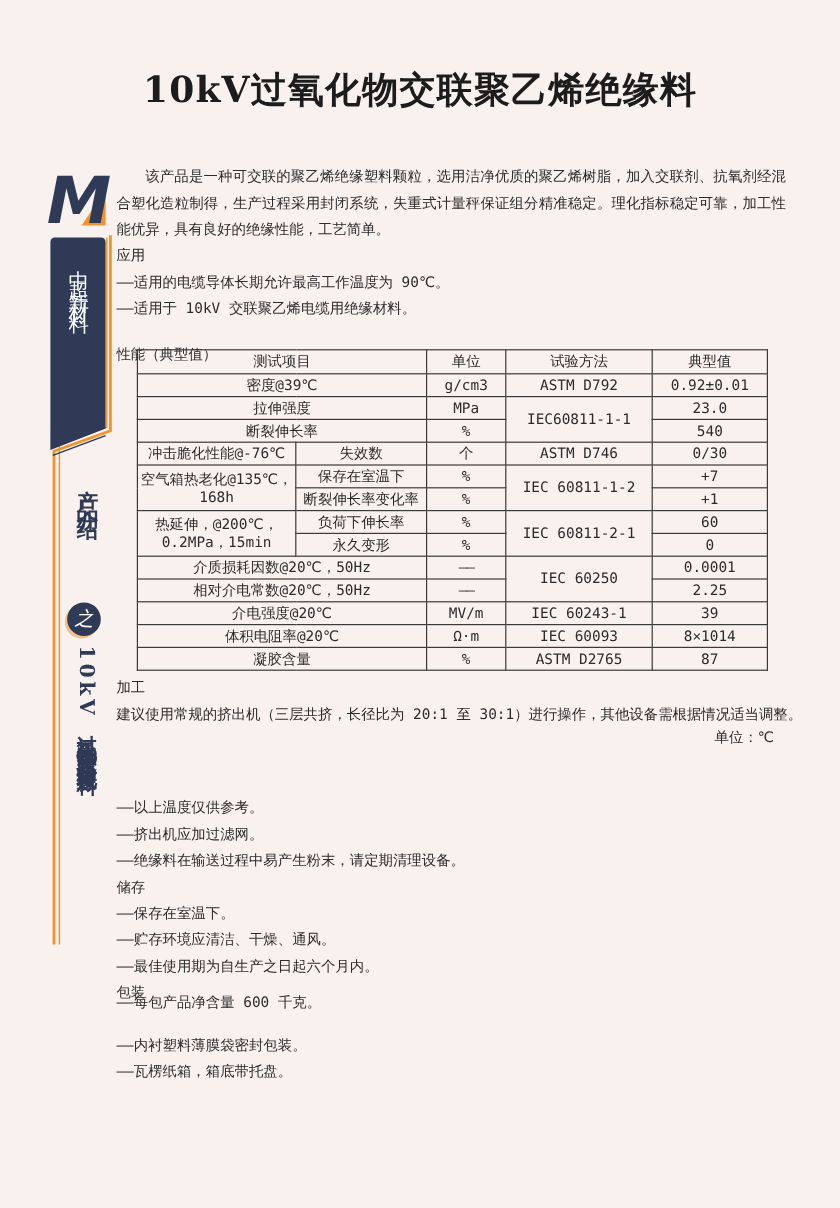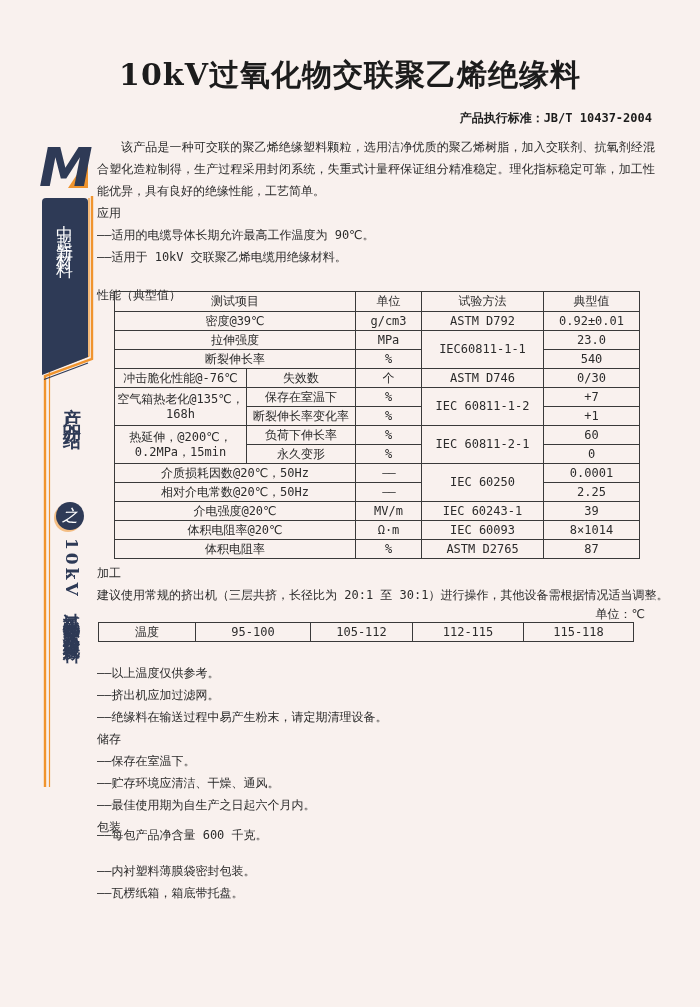--- a/index.html
+++ b/index.html
@@ -92,21 +92,20 @@
     <div class="brand-vert">中超新材料</div>
 
     <div class="series-vert">产品介绍</div>
 
     <div class="conj-badge">之</div>
 
     <div class="product-vert">10kV过氧化物交联聚乙烯绝缘料</div>
   </div>
 
   <div class="doc-title">10kV过氧化物交联聚乙烯绝缘料</div>
-  <div class="standard-line">产品执行标准：JB/T 10437-2004</div>
 
   <div class="main">
 
     <div class="blk intro">该产品是一种可交联的聚乙烯绝缘塑料颗粒，选用洁净优质的聚乙烯树脂，加入交联剂、抗氧剂经混合塑化造粒制得，生产过程采用封闭系统，失重式计量秤保证组分精准稳定。理化指标稳定可靠，加工性能优异，具有良好的绝缘性能，工艺简单。</div>
 
     <div class="blk h-app">应用</div>
     <div class="blk app-i0">——适用的电缆导体长期允许最高工作温度为 90℃。</div>
     <div class="blk app-i1">——适用于 10kV 交联聚乙烯电缆用绝缘材料。</div>
 
     <div class="blk h-perf">性能（典型值）</div>
@@ -191,48 +190,41 @@
         <td>IEC 60243-1</td>
         <td>39</td>
       </tr>
       <tr>
         <td colspan="2">体积电阻率@20℃</td>
         <td>Ω·m</td>
         <td>IEC 60093</td>
         <td>8×1014</td>
       </tr>
       <tr>
-        <td colspan="2">体积电阻率</td>
+        <td colspan="2">凝胶含量</td>
         <td>%</td>
         <td>ASTM D2765</td>
         <td>87</td>
       </tr>
     </tbody>
       </table>
 
     <div class="blk h-proc">加工</div>
     <div class="blk proc-desc">建议使用常规的挤出机（三层共挤，长径比为 20:1 至 30:1）进行操作，其他设备需根据情况适当调整。</div>
     <div class="blk unit-note">单位：℃</div>
 
     <table class="temp-table">
       <colgroup>
           <col style="width:97px">
           <col style="width:115px">
           <col style="width:102px">
           <col style="width:111px">
           <col style="width:110px">
         </colgroup>
       <tbody>
-      <tr>
-        <td>温度</td>
-        <td>95-100</td>
-        <td>105-112</td>
-        <td>112-115</td>
-        <td>115-118</td>
-      </tr>
     </tbody>
       </table>
 
     <div class="blk n0">——以上温度仅供参考。</div>
     <div class="blk n1">——挤出机应加过滤网。</div>
     <div class="blk n2">——绝缘料在输送过程中易产生粉末，请定期清理设备。</div>
 
     <div class="blk h-sto">储存</div>
     <div class="blk s0">——保存在室温下。</div>
     <div class="blk s1">——贮存环境应清洁、干燥、通风。</div>

